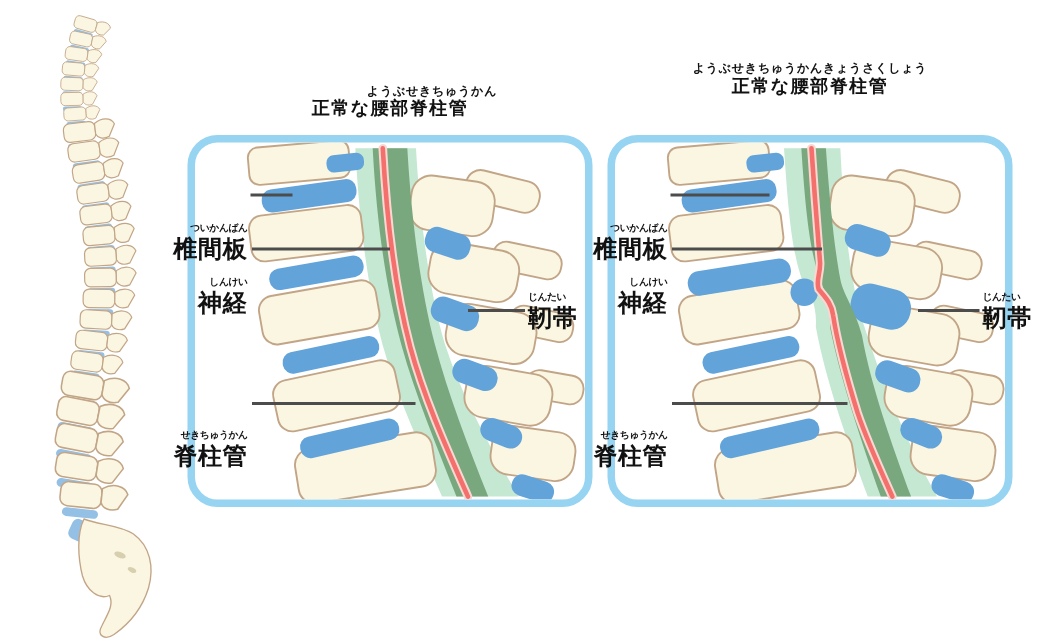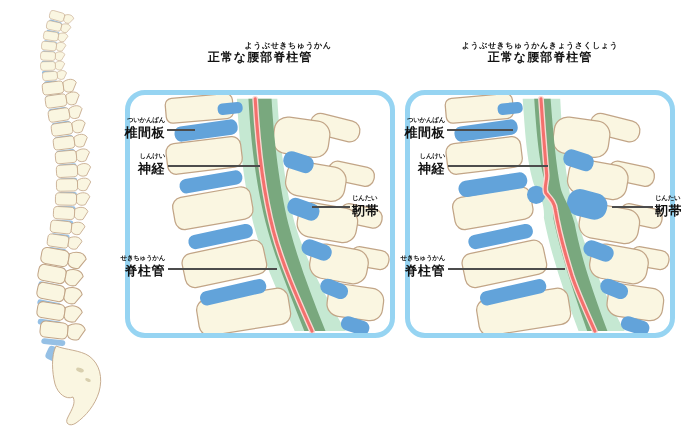--- a/index.html
+++ b/index.html
@@ -4,30 +4,30 @@
 <style>
   html,body{margin:0;padding:0;background:#fff;}
   .screen{position:relative;width:700px;height:429px;background:#fff;overflow:hidden;
           font-family:"DejaVu Sans",sans-serif;color:var(--text,#111);}
   .spine-svg{position:absolute;left:10px;top:4px;}
   .panel{position:absolute;top:40px;width:280px;height:320px;}
   .panel-left{left:120px;}
   .panel-right{left:400px;}
   .ptitle{position:absolute;top:0;left:0;right:0;text-align:center;font-weight:bold;}
   .ptitle-furi{font-size:8px;letter-spacing:.5px;height:11px;}
-  .shift-right{transform:translateX(28px);}
+  .shift-right{transform:translateX(28px);margin-top:15px;}
   .ptitle-main{margin:0;font-size:12px;letter-spacing:1px;line-height:1.15;font-weight:bold;}
   .pframe{position:absolute;top:50px;left:5px;width:260px;height:238px;
           border:5px solid var(--panel-border);border-radius:20px;background:#fff;overflow:hidden;}
   .pframe svg{display:block;width:100%;height:100%;}
   .plabels{position:absolute;inset:0;pointer-events:none;}
   .lbl{position:absolute;font-weight:bold;line-height:1;}
-  .lbl-r{right:235px;text-align:right;}
+  .lbl-r{right:235px;text-align:right;margin-top:32px;}
   .lbl-furi{font-size:6.5px;letter-spacing:-.3px;margin-bottom:2px;white-space:nowrap;}
-  .lbl-text{font-size:13px;letter-spacing:.5px;white-space:nowrap;}
+  .lbl-text{font-size:16px;letter-spacing:.5px;white-space:nowrap;}
   .lline{position:absolute;height:1.6px;background:var(--label-line);}
   
   .bone{fill:var(--bone-fill);stroke:var(--bone-stroke);stroke-width:1.3px;}
   .bone-thin{fill:var(--bone-fill);stroke:var(--bone-stroke);stroke-width:.9px;}
   .blue{fill:var(--disc-blue);}
   .canal-o{fill:var(--canal-outer);}
   .canal-i{fill:var(--canal-inner);}
   .nerve-halo{fill:none;stroke:var(--nerve-halo);stroke-width:6px;stroke-linecap:round;}
   .nerve-core{fill:none;stroke:var(--nerve);stroke-width:3.2px;stroke-linecap:round;}
   .spine-disc{fill:var(--spine-disc);}

